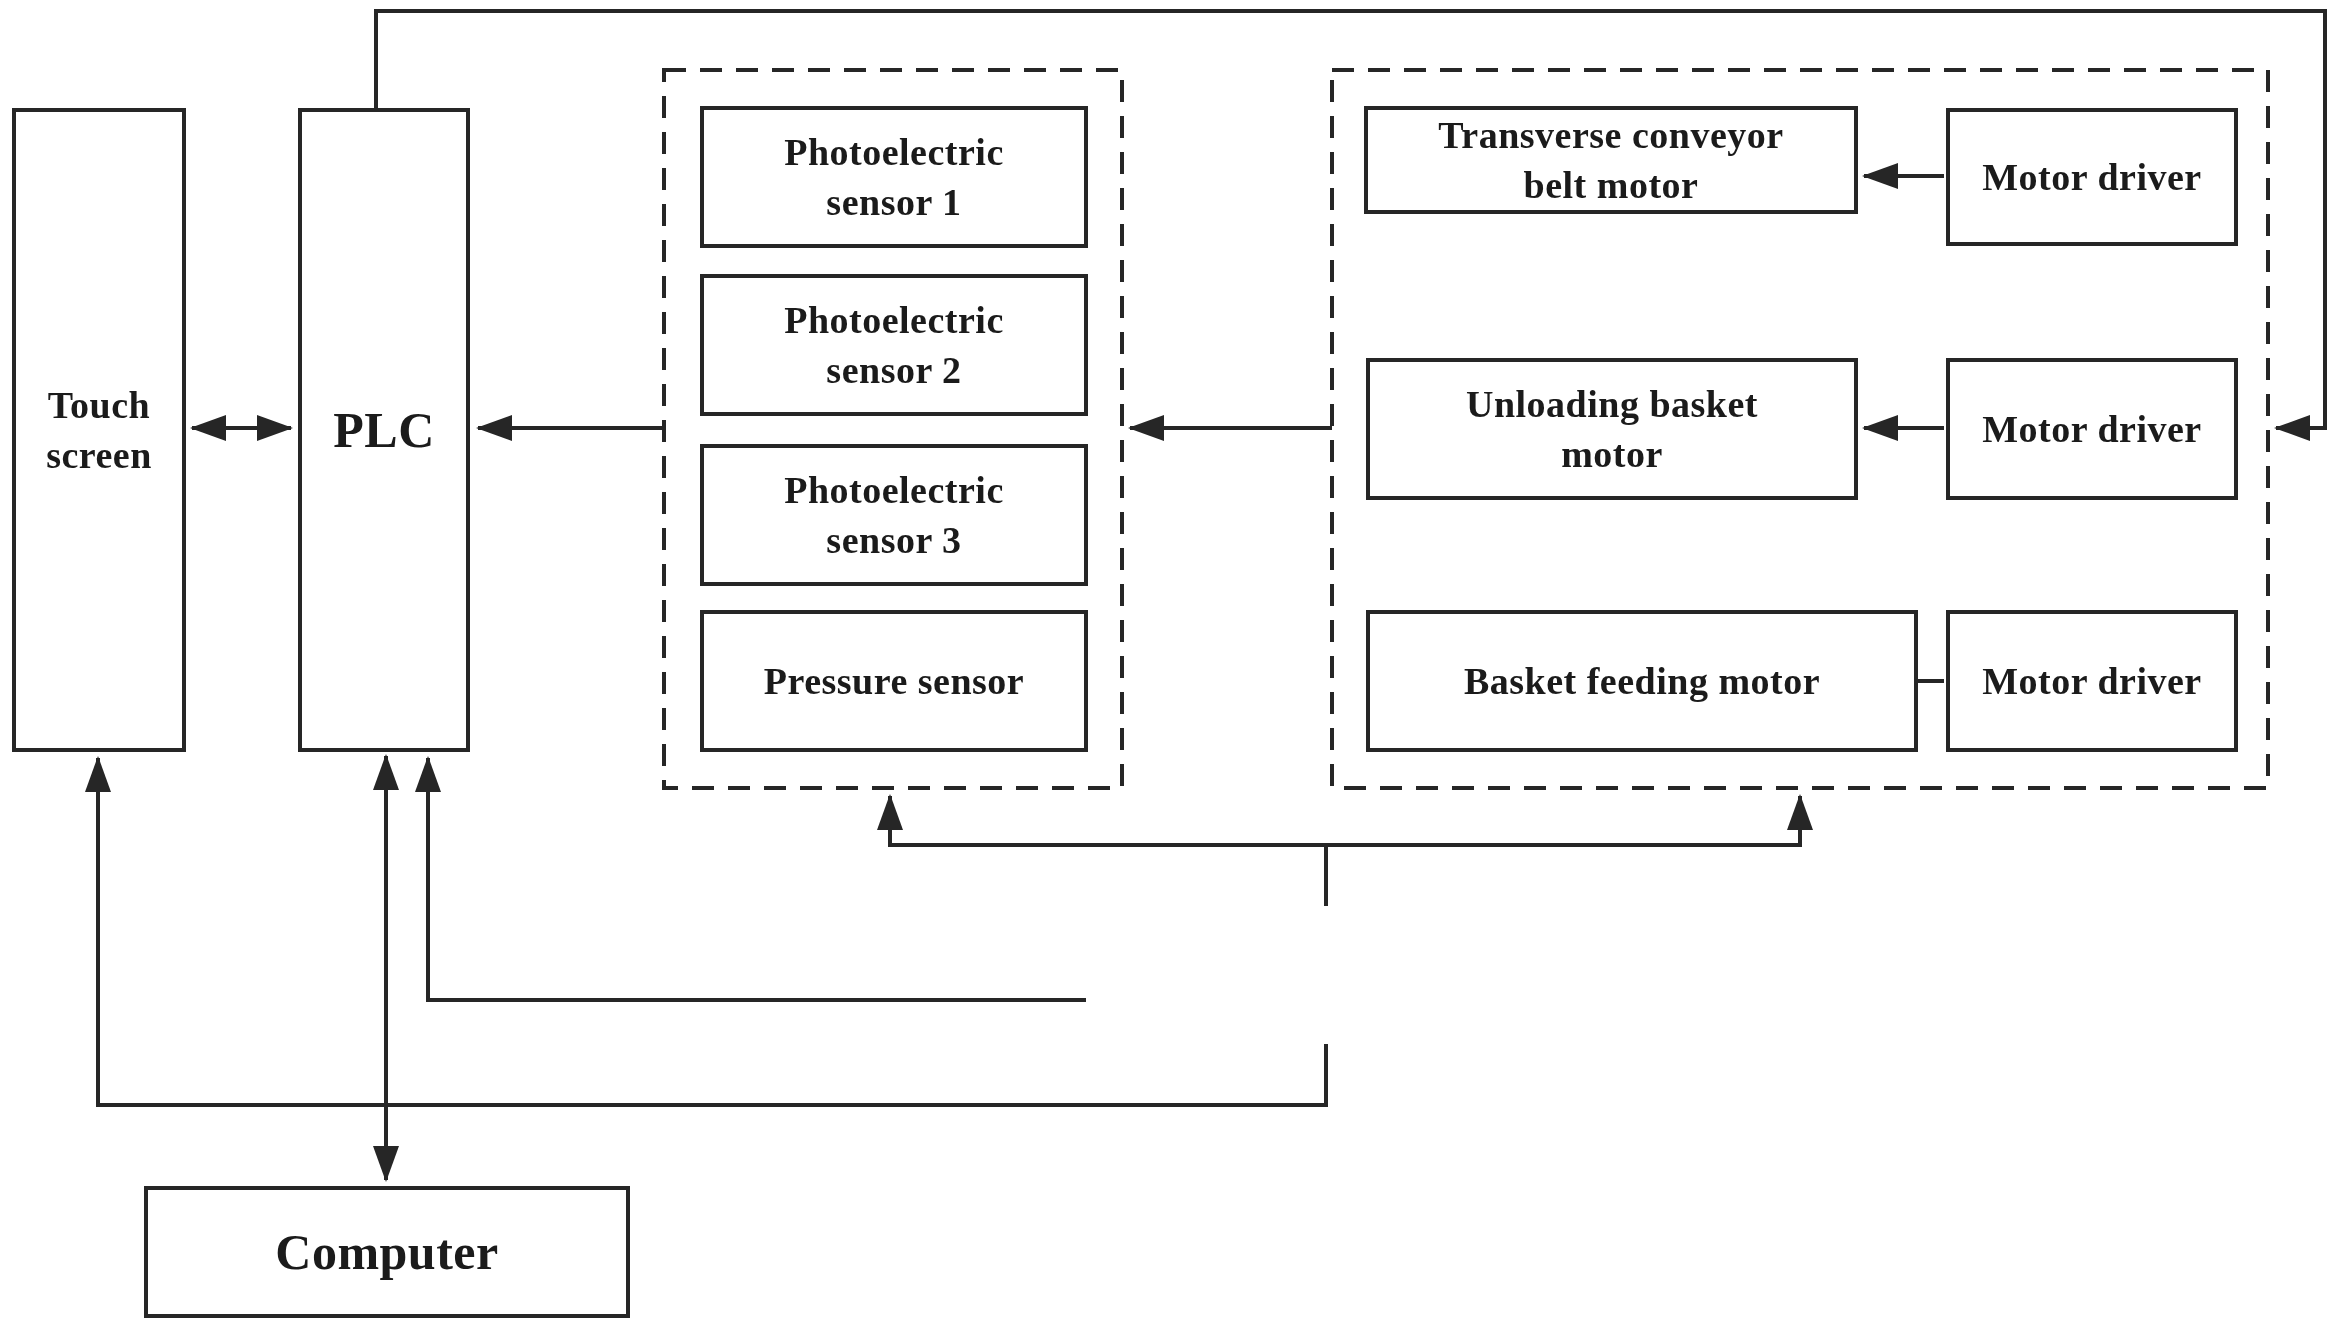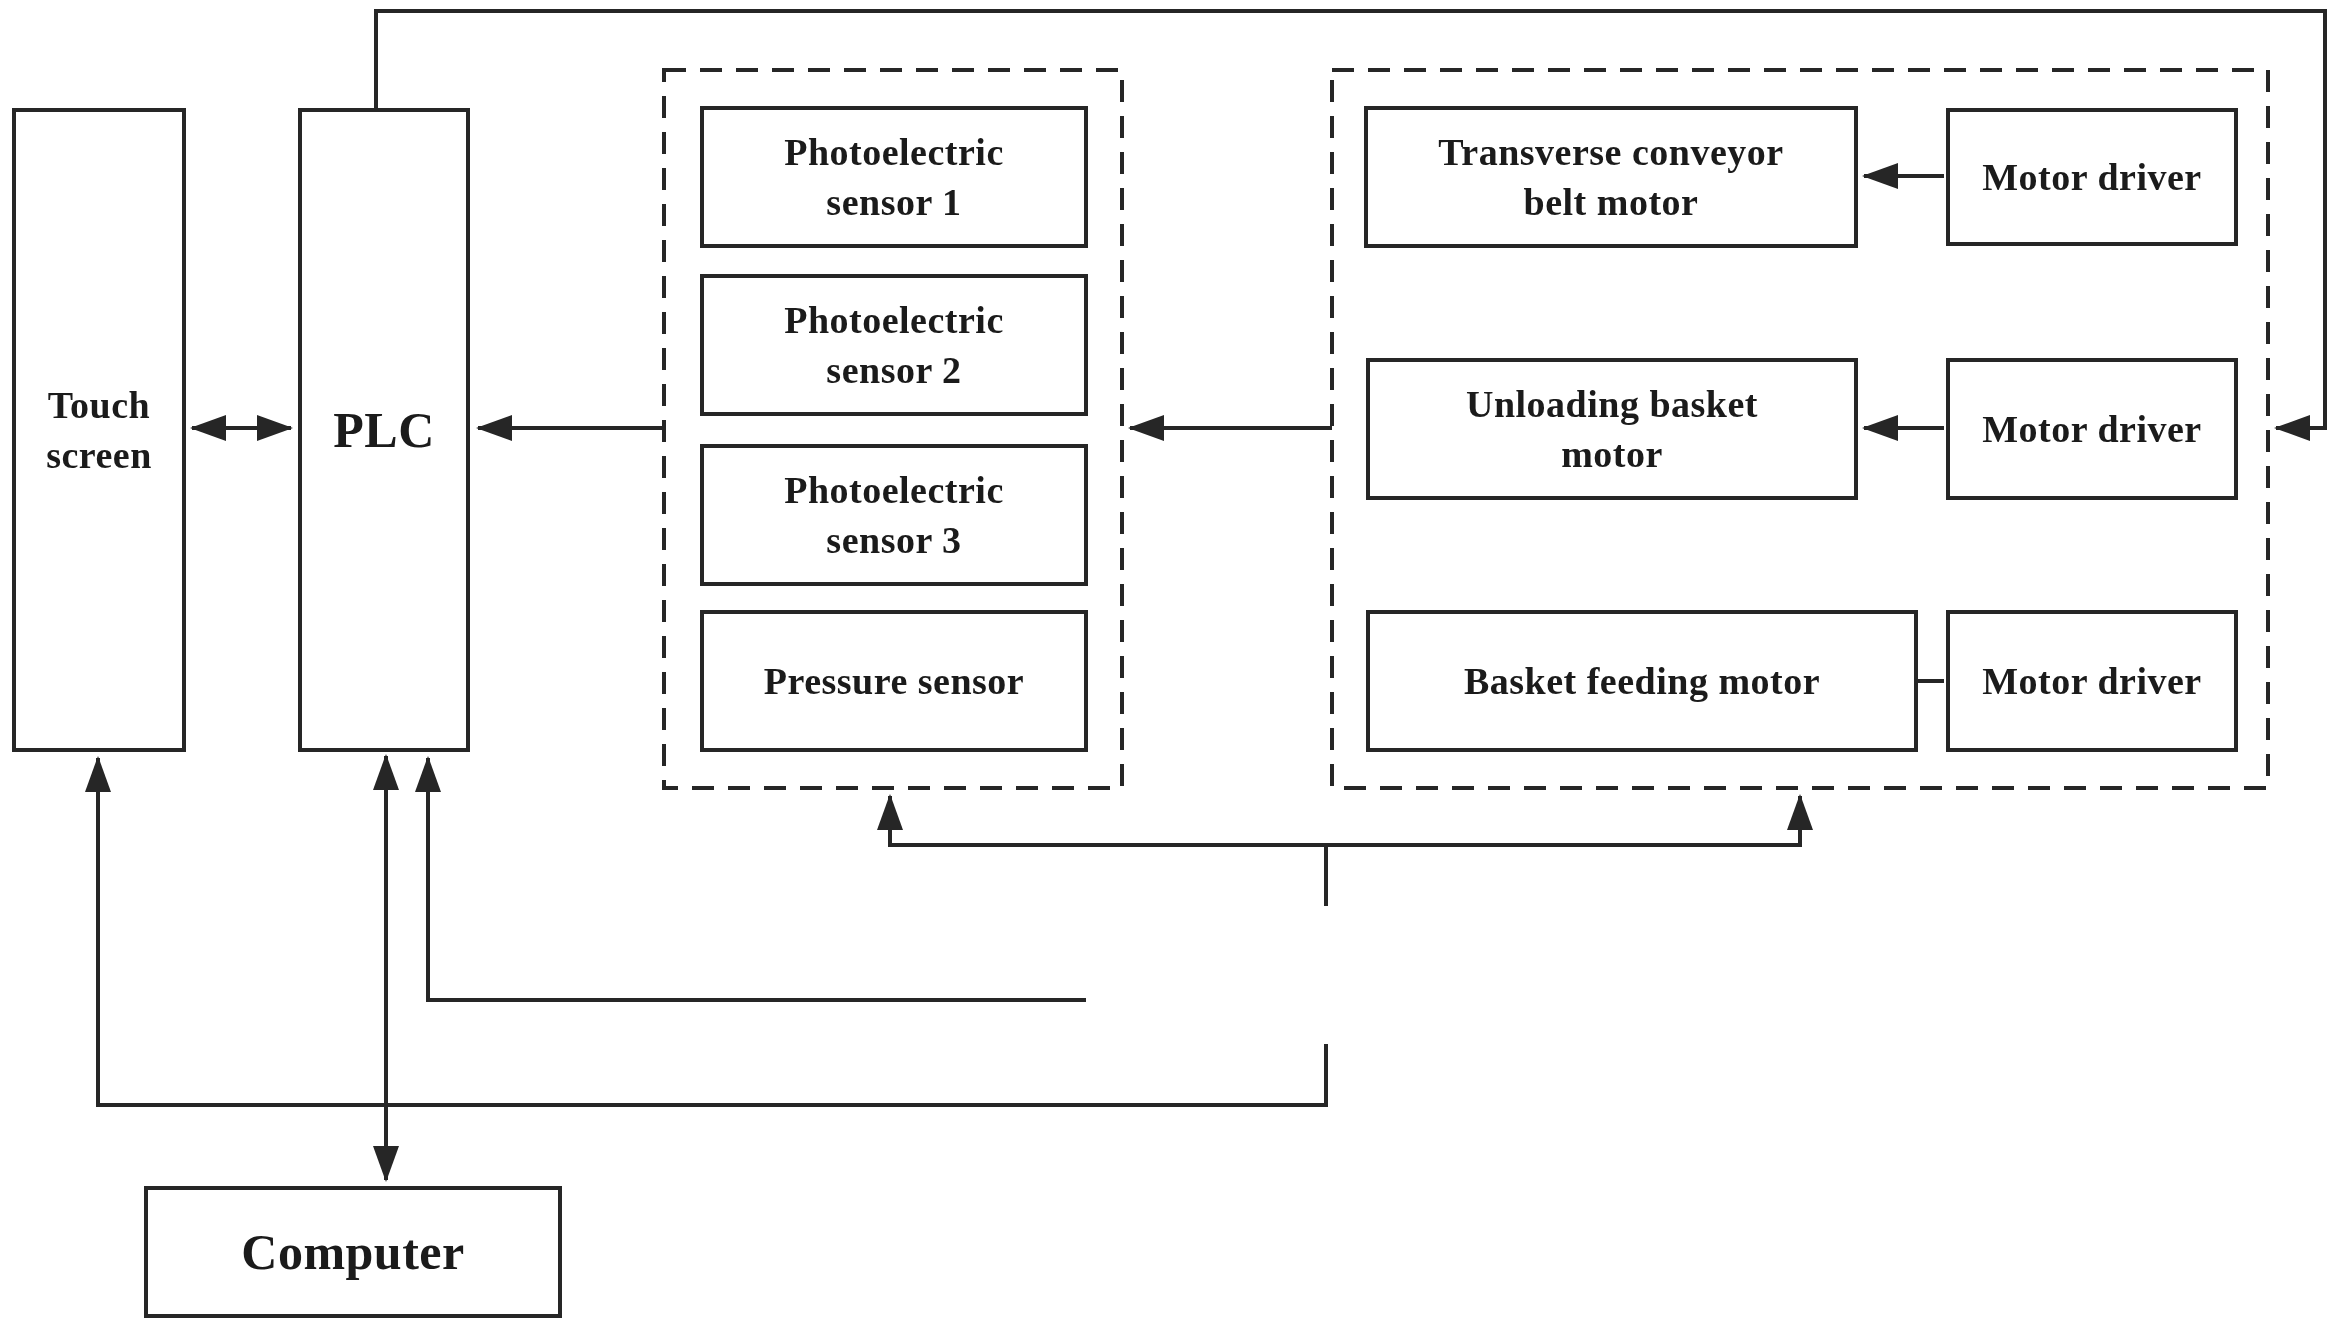--- a/index.html
+++ b/index.html
@@ -99,21 +99,21 @@
 
   <div class="node" style="left:700px; top:444px; width:388px; height:142px;">
     <span class="lbl">Photoelectric
 sensor 3</span>
   </div>
 
   <div class="node" style="left:700px; top:610px; width:388px; height:142px;">
     <span class="lbl">Pressure sensor</span>
   </div>
 
-  <div class="node" style="left:1364px; top:106px; width:494px; height:142px;">
+  <div class="node" style="left:1364px; top:106px; width:494px; height:108px;">
     <span class="lbl">Transverse conveyor
 belt motor</span>
   </div>
 
   <div class="node" style="left:1946px; top:108px; width:292px; height:138px;">
     <span class="lbl">Motor driver</span>
   </div>
 
   <div class="node" style="left:1366px; top:358px; width:492px; height:142px;">
     <span class="lbl">Unloading basket
@@ -126,17 +126,17 @@
 
   <div class="node" style="left:1366px; top:610px; width:552px; height:142px;">
     <span class="lbl">Basket feeding motor</span>
   </div>
 
   <div class="node" style="left:1946px; top:610px; width:292px; height:142px;">
     <span class="lbl">Motor driver</span>
   </div>
 
 
-  <div class="node" style="left:144px; top:1186px; width:418px; height:132px;">
+  <div class="node" style="left:144px; top:1186px; width:486px; height:132px;">
     <span class="lbl lbl-lg">Computer</span>
   </div>
 
 </div>
 
 </body></html>

